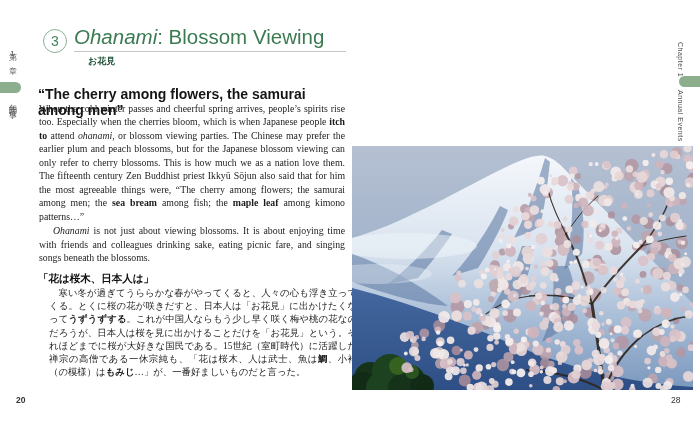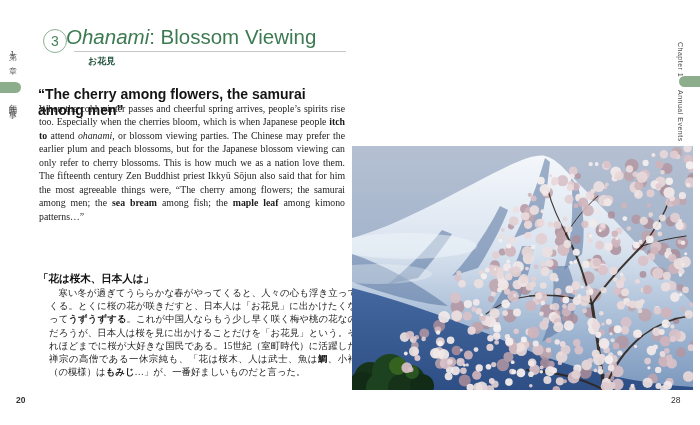--- a/index.html
+++ b/index.html
@@ -10,21 +10,21 @@
   
   .vtext-jp{writing-mode:vertical-rl;text-orientation:upright;font-size:8px;color:#4d4d4d;letter-spacing:2px;line-height:1;}
   .vtext-en{writing-mode:vertical-rl;text-orientation:mixed;font-size:7px;color:#4d4d4d;letter-spacing:0.5px;line-height:1;}
   .tab-bar{background:#8cae8c;height:11px;width:21px;}
   .tab-bar.left{left:0;top:82px;border-radius:0 5.5px 5.5px 0;}
   .tab-bar.right{left:679px;top:76px;border-radius:5.5px 0 0 5.5px;}
 
   
   .chapter-circle{left:43px;top:29px;width:22px;height:22px;border:1.5px solid #8bb096;border-radius:50%;
                   display:flex;align-items:center;justify-content:center;font-size:14px;color:#44835a;}
-  .page-title{left:66px;top:25px;font-size:20.5px;color:#3c7b52;white-space:nowrap;}
+  .page-title{left:74px;top:25px;font-size:20.5px;color:#3c7b52;white-space:nowrap;}
   .page-title .it{font-style:italic;}
   .title-rule{left:74px;top:51px;width:272px;height:1px;background:#c6c6c6;}
   .subtitle-jp{left:88px;top:55px;font-size:9px;font-weight:bold;color:#1f5038;}
 
   
   .en-heading{left:38px;top:86px;width:308px;font-size:14px;font-weight:bold;color:#141414;}
   .en-body{left:38px;top:101px;width:308px;font-family:"Liberation Serif",serif;font-size:9.8px;
            line-height:13.45px;text-align:justify;color:#1b1b1b;}
   .en-body p{margin:1px;}
   .en-body p.indent{text-indent:14px;}
@@ -57,20 +57,21 @@
 <div class="abs chapter-circle">
   <span>3</span>
 </div>
 <div class="abs page-title"><span class="it">Ohanami</span><span>: Blossom Viewing</span></div>
 <div class="abs title-rule"></div>
 <div class="abs subtitle-jp">お花見</div>
 
 <div class="abs en-heading">“The cherry among flowers, the samurai among men”</div>
 <div class="abs en-body">
   <p><span>When the cold winter passes and cheerful spring arrives, people’s spirits rise too. Especially when the cherries bloom, which is when Japanese people </span><span style="font-weight: bold;">itch to</span><span> attend </span><span style="font-style: italic;">ohanami</span><span>, or blossom viewing parties. The Chinese may prefer the earlier plum and peach blossoms, but for the Japanese blossom viewing can only refer to cherry blossoms. This is how much we as a nation love them. The fifteenth century Zen Buddhist priest Ikkyū Sōjun also said that for him the most agreeable things were, “The cherry among flowers; the samurai among men; the </span><span style="font-weight: bold;">sea bream</span><span> among fish; the </span><span style="font-weight: bold;">maple leaf</span><span> among kimono patterns…”</span></p>
+  <p class="indent"><span style="font-style: italic;">Ohanami</span><span> is not just about viewing blossoms. It is about enjoying time with friends and colleagues drinking sake, eating picnic fare, and singing songs beneath the blossoms.</span></p>
 </div>
 
 <div class="abs jp-heading">「花は桜木、日本人は」</div>
 <div class="abs jp-body">
   <p><span>寒い冬が過ぎてうららかな春がやってくると、人々の心も浮き立ってくる。とくに桜の花が咲きだすと、日本人は「お花見」に出かけたくなって</span><span style="font-weight: bold;">うずうずする</span><span>。これが中国人ならもう少し早く咲く梅や桃の花なのだろうが、日本人は桜を見に出かけることだけを「お花見」という。それほどまでに桜が大好きな国民である。15世紀（室町時代）に活躍した禅宗の高僧である一休宗純も、「花は桜木、人は武士、魚は</span><span style="font-weight: bold;">鯛</span><span>、小袖（の模様）は</span><span style="font-weight: bold;">もみじ</span><span>…」が、一番好ましいものだと言った。</span></p>
 </div>
 
 <div class="abs folio l">20</div>
 <div class="abs folio r">28</div>
 

